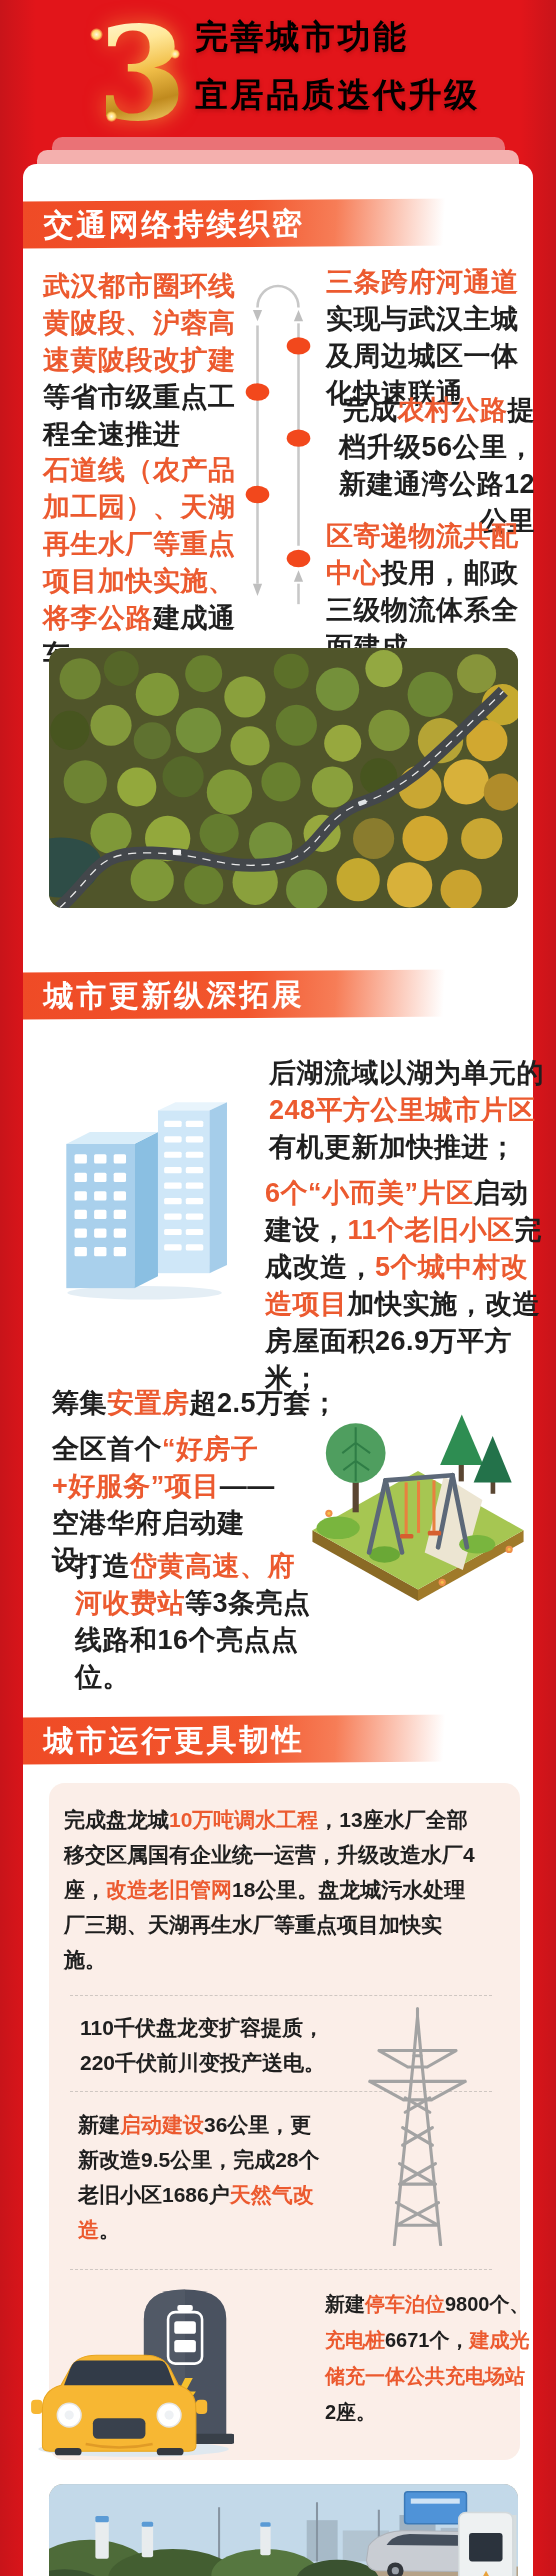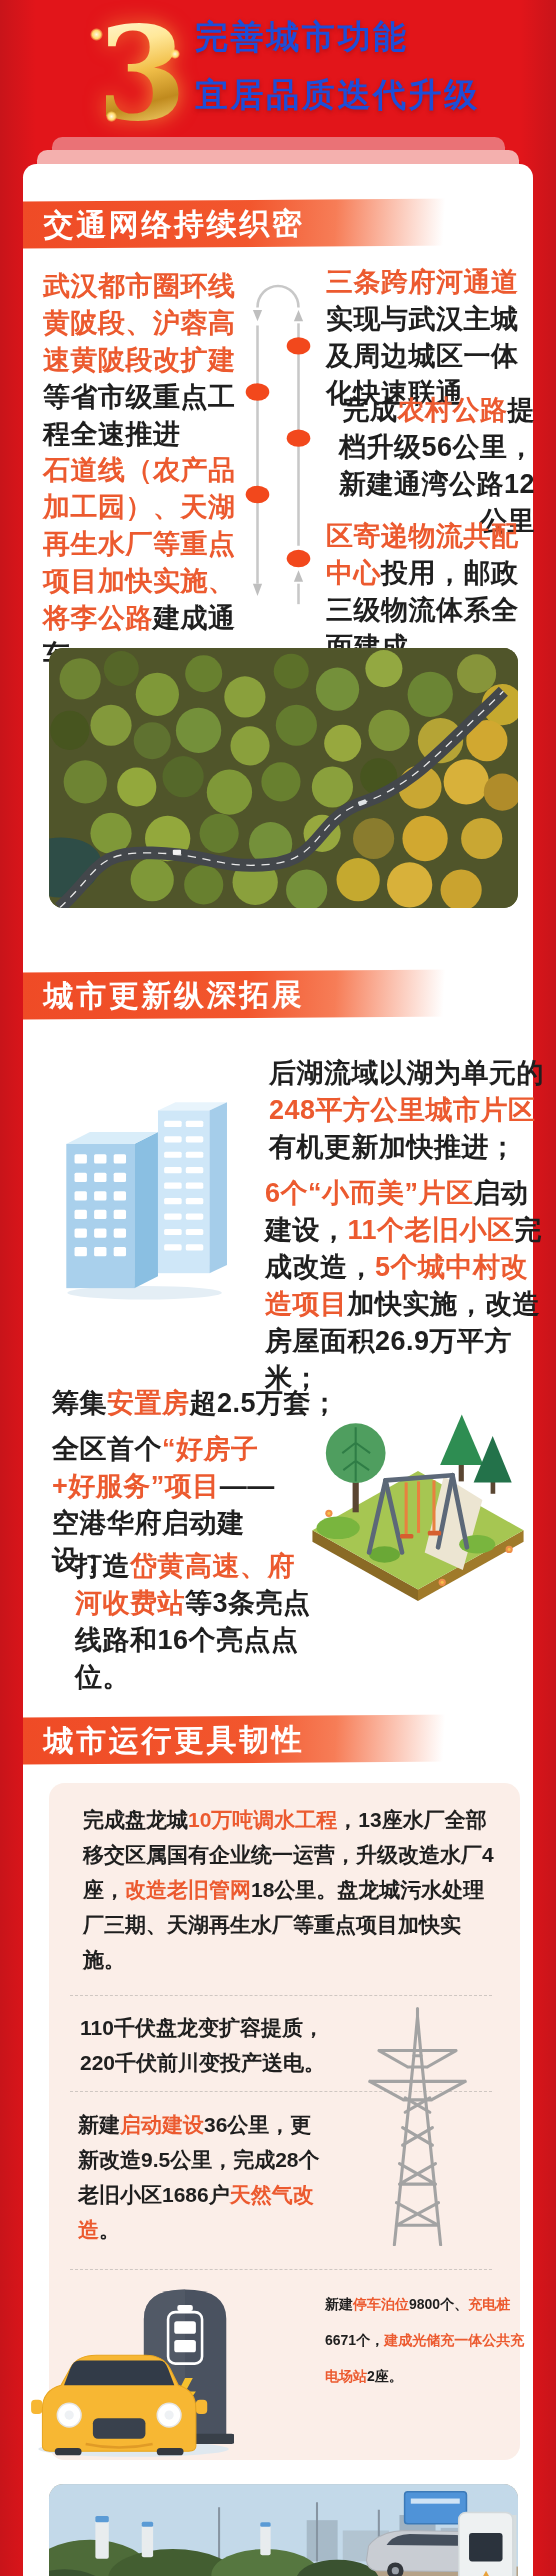--- a/index.html
+++ b/index.html
@@ -18,21 +18,21 @@
   .strip2{left:37px;top:150px;width:482px;height:27px;background:#f4b0ae;}
   .num3{
     position:absolute;left:97px;top:9.3px;line-height:1;
     font-family:"DejaVu Serif",serif;font-weight:700;font-size:129px;
     background:linear-gradient(165deg,#fff8d8 5%,#ffe89a 28%,#f2c04a 48%,#c08a1e 70%,#ffdf7a 92%);
     -webkit-background-clip:text;background-clip:text;color:transparent;-webkit-text-fill-color:transparent;
     filter:drop-shadow(0 0 10.3px rgba(255,200,70,.6));
   }
   .sparkle{position:absolute;border-radius:50%;background:radial-gradient(circle,#fff9e0 0%,#ffd96a 45%,rgba(255,217,106,0) 72%);}
   .hdr-title{
-    position:absolute;left:195px;margin:0;color:#1d4ed8;font-size:33px;font-weight:700;
+    position:absolute;left:195px;margin:0;color:#000000;font-size:33px;font-weight:700;
     letter-spacing:2.6px;line-height:1;text-shadow:0 2.1px 4.1px rgba(110,0,0,.35);
   }
   .banner{
     position:absolute;left:23px;width:433px;height:47px;display:flex;align-items:center;
     background:linear-gradient(93deg,#ef4b26 0%,#f2562d 52%,rgba(246,118,78,.95) 72%,rgba(255,255,255,0) 97%);
     transform:skewY(-0.4deg);
   }
   .banner-text{color:#ffffff;font-size:30px;font-weight:700;padding-left:20.6px;letter-spacing:2.6px;line-height:1;}
   .t{position:absolute;margin:0;font-weight:700;color:#1f1f1f;}
   .s1{font-size:27px;line-height:37px;letter-spacing:0.5px;}
@@ -249,21 +249,21 @@
       <circle cx="262" cy="356" r="3"></circle>
   </g>
 </svg>
 
 <div class="banner" style="top:1716px;">
   <span class="banner-text">城市运行更具韧性</span>
 </div>
 
 <div class="pinkbox"></div>
 
-<p class="t s3" style="left:83px;top:1802px;width:415px;"><span>完成盘龙城</span><span class="o">10万吨调水工程</span><span>，13座水厂全部移交区属国有企业统一运营，升级改造水厂4座，</span><span class="o">改造老旧管网</span><span>18公里。盘龙城污水处理厂三期、天湖再生水厂等重点项目加快实施。</span></p>
+<p class="t s3" style="left:64px;top:1802px;width:415px;"><span>完成盘龙城</span><span class="o">10万吨调水工程</span><span>，13座水厂全部移交区属国有企业统一运营，升级改造水厂4座，</span><span class="o">改造老旧管网</span><span>18公里。盘龙城污水处理厂三期、天湖再生水厂等重点项目加快实施。</span></p>
 
 <div class="divider" style="top:1995px;"></div>
 
 <p class="t s3" style="left:80px;top:2010px;width:263px;"><span>110千伏盘龙变扩容提质，220千伏前川变投产送电。</span></p>
 
 <div class="divider" style="top:2091px;"></div>
 
 <p class="t s3" style="left:78px;top:2107px;width:242px;"><span>新建</span><span class="o">启动建设</span><span>36公里，更新改造9.5公里，完成28个老旧小区1686户</span><span class="o">天然气改造</span><span>。</span></p>
 
 <svg class="abs" style="left:343px;top:1999px;" width="149" height="247" viewBox="0 0 290 480">
@@ -274,21 +274,21 @@
     <path d="M116,284 L174,250 M174,284 L116,250"></path>
     <path d="M121,220 L169,192 M169,220 L121,192"></path>
     <path d="M52,160 L238,160 M52,160 L118,196 M238,160 L172,196 M118,196 L172,196"></path>
     <path d="M70,100 L220,100 M70,100 L126,132 M220,100 L164,132 M126,132 L164,132"></path>
     <path d="M138,110 L145,34 L152,110 M145,34 L145,18"></path>
   </g>
 </svg>
 
 <div class="divider" style="top:2269px;"></div>
 
-<p class="t s3" style="left:325px;top:2286px;width:205px;font-size:14px;line-height:36px;"><span>新建</span><span class="o">停车泊位</span><span>9800个、</span><span class="o">充电桩</span><span>6671个，</span><span class="o">建成光储充一体公共充电场站</span><span>2座。</span></p>
+<p class="t s3" style="left:325px;top:2286px;width:205px;font-size:20px;line-height:36px;"><span>新建</span><span class="o">停车泊位</span><span>9800个、</span><span class="o">充电桩</span><span>6671个，</span><span class="o">建成光储充一体公共充电场站</span><span>2座。</span></p>
 
 <svg class="abs" style="left:28px;top:2280px;" width="206" height="178" viewBox="0 0 400 345">
   <ellipse cx="205" cy="328" rx="185" ry="15" fill="#dfe8ef"></ellipse>
   <path d="M225,75 Q225,18 305,18 Q385,18 385,75 L385,305 L225,305 Z" fill="#4a5260"></path>
   <path d="M225,75 Q225,18 305,18 L305,305 L225,305 Z" fill="#545c6a" opacity="0.7"></path>
   <rect x="205" y="298" width="200" height="20" rx="10" fill="#394049"></rect>
   <rect x="290" y="48" width="30" height="12" rx="4" fill="#ffffff"></rect>
   <rect x="272" y="62" width="66" height="100" rx="14" fill="none" stroke="#ffffff" stroke-width="5"></rect>
   <rect x="284" y="80" width="42" height="24" rx="5" fill="#ffffff"></rect>
   <rect x="284" y="116" width="42" height="24" rx="5" fill="#ffffff"></rect>

